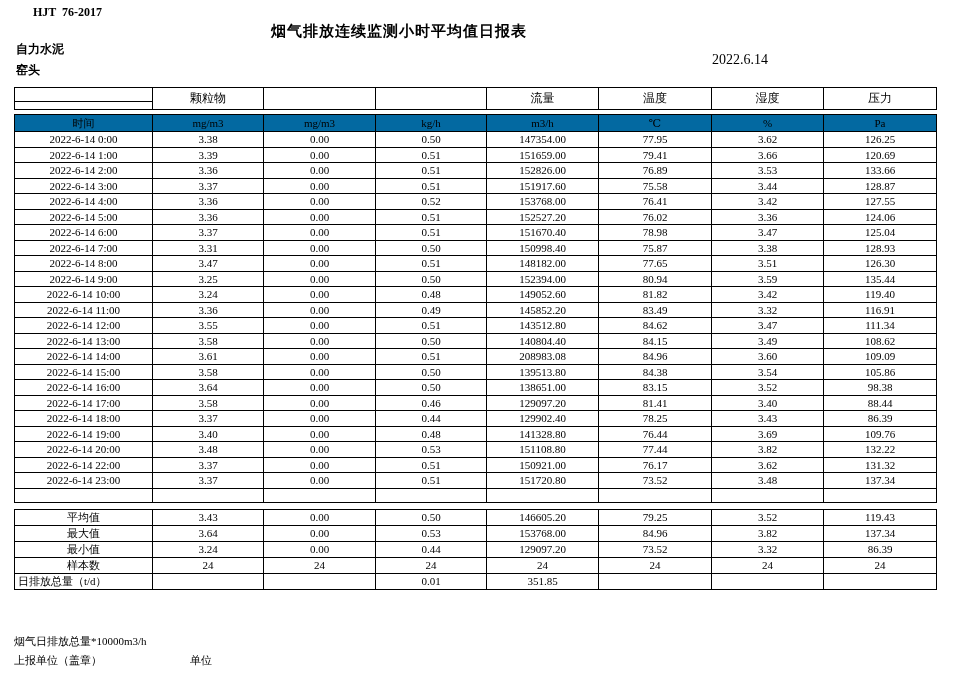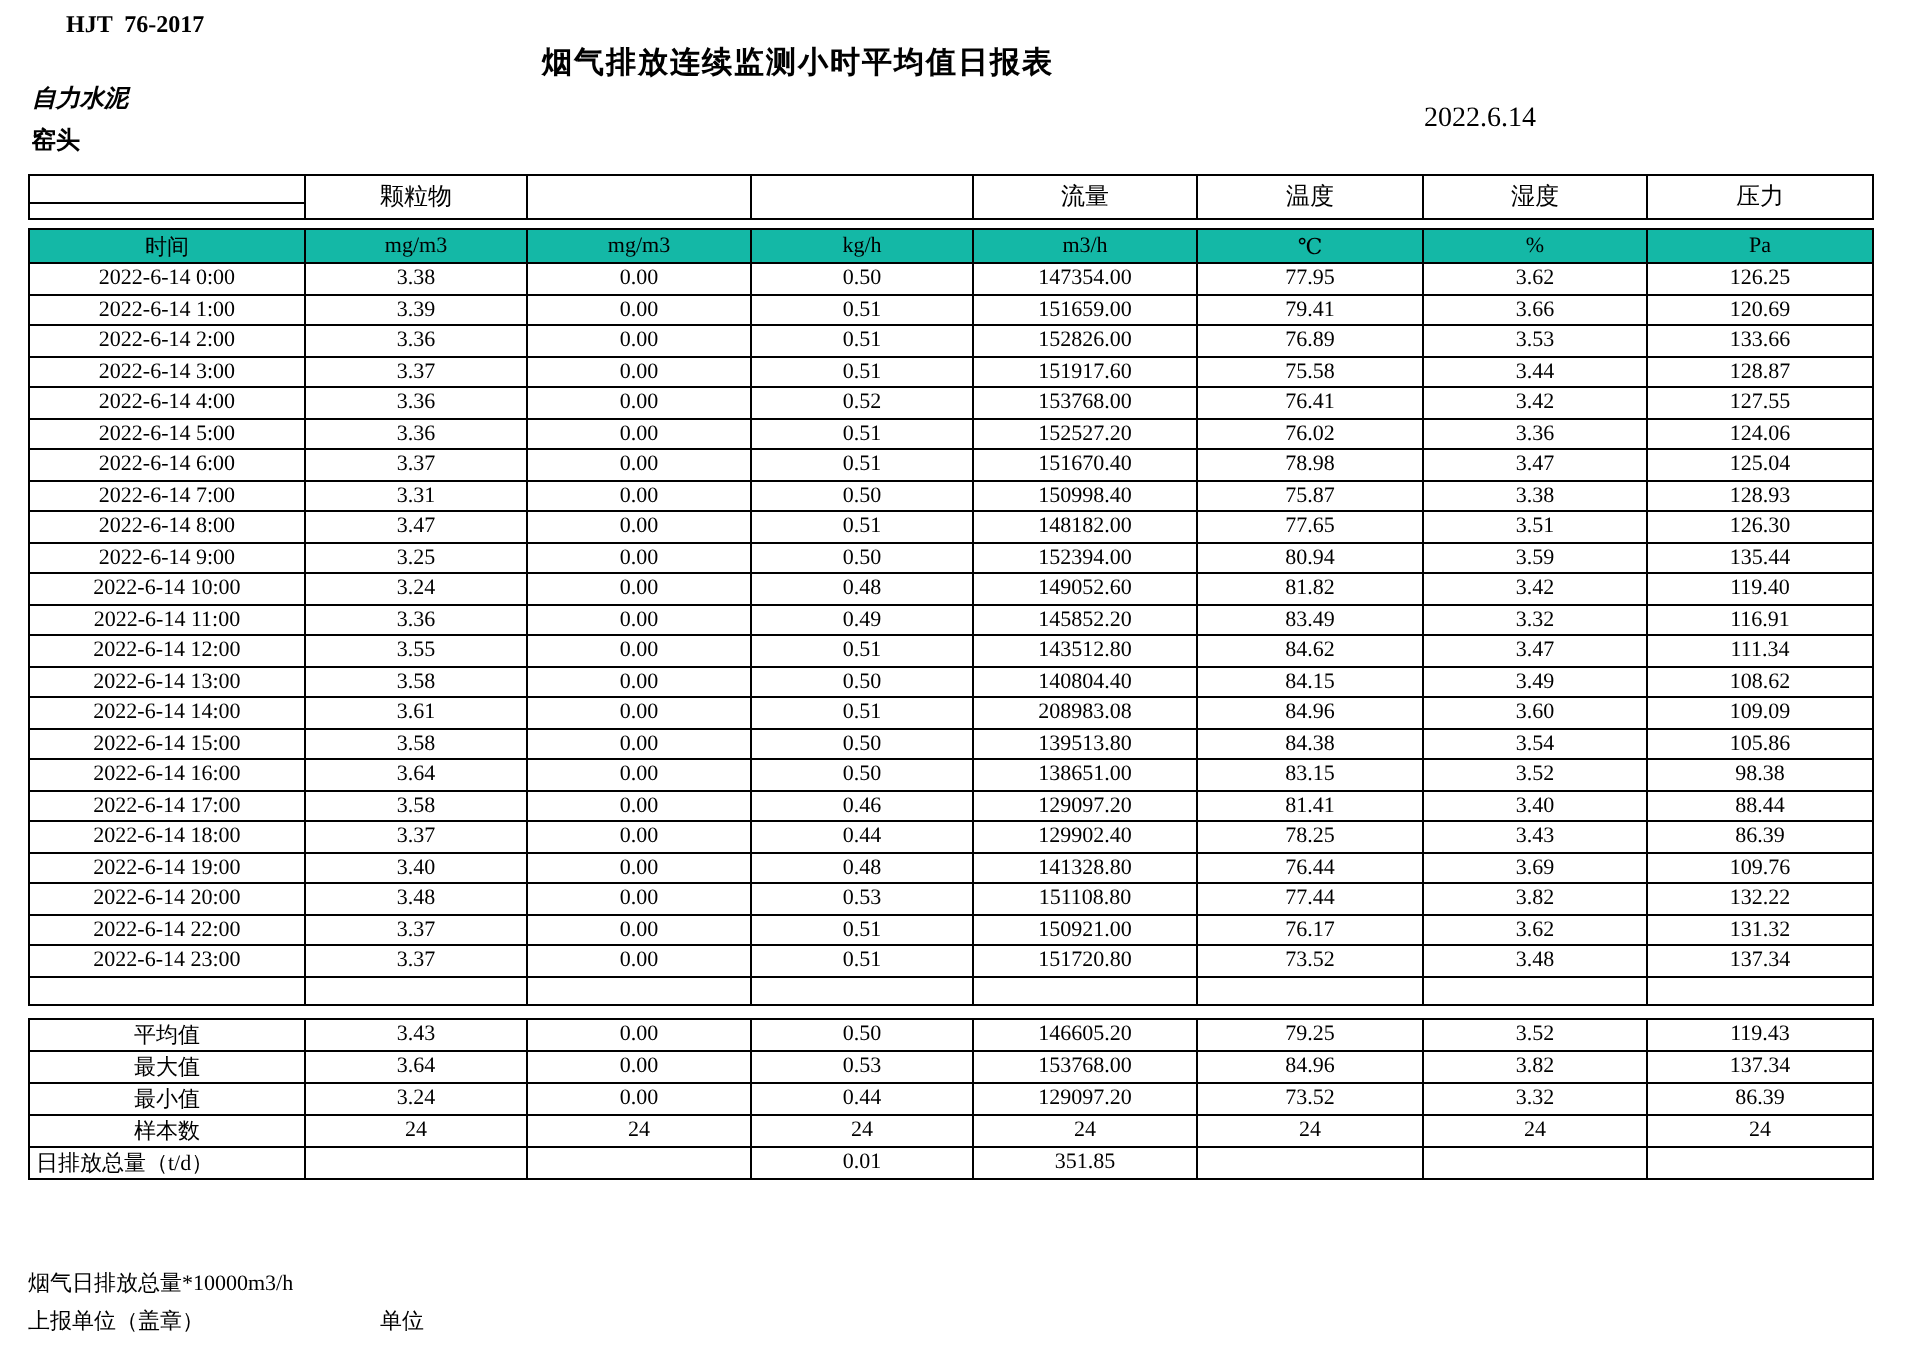--- a/index.html
+++ b/index.html
@@ -4,34 +4,34 @@
 <style>
   * { margin:0; padding:0; box-sizing:border-box; }
   html,body { background:#ffffff; }
   body {
     width:953px; height:674px; position:relative;
     font-family:"Liberation Serif","DejaVu Serif",serif;
     color:#000;
   }
   .std   { position:absolute; top:5px;  left:33px; font-weight:bold; font-size:12px; white-space:pre; }
   .title { position:absolute; top:22px; left:0; width:798px; text-align:center; font-weight:bold; font-size:15px; letter-spacing:1px; }
-  .company  { position:absolute; top:41px; left:16px; font-weight:bold; font-size:12px;font-style:italic; }
+  .company  { position:absolute; top:41px; left:16px; font-weight:bold; font-size:12px; }
   .location { position:absolute; top:62px; left:16px; font-weight:bold; font-size:12px; }
   .date     { position:absolute; top:52px; left:712px; font-size:14px; }
 
   .tablewrap { position:absolute; top:87px; left:14px; width:924px; }
   table { border-collapse:collapse; table-layout:fixed; width:923px; }
   td {
     border:1px solid #000; font-size:11px; text-align:center;
     vertical-align:middle; overflow:hidden; white-space:nowrap; padding:0 2px;
   }
   #tbl-group td { font-size:12px; }
   .r1 td { height:14px; }
   .r2 td { height:8px; }
-  .unitrow td { background:#14b8a6; height:17px; font-size:11px; }
+  .unitrow td { background:#0369a1; height:17px; font-size:11px; }
   .datarow td { height:15.5px; }
   .blankrow td { height:14px; }
   .sumrow td { height:14.5px; }
   .gap1 { height:4px; }
   .gap2 { height:6px; }
   td.left-align { text-align:left; padding-left:3px;margin-top:13px; }
 
   .footer { position:absolute; left:14px; top:634px; font-size:11px; }
   .footline { position:relative; margin-top:4px; height:14px; width:400px; }
   .footline .lbl1 { position:absolute; left:0; }

